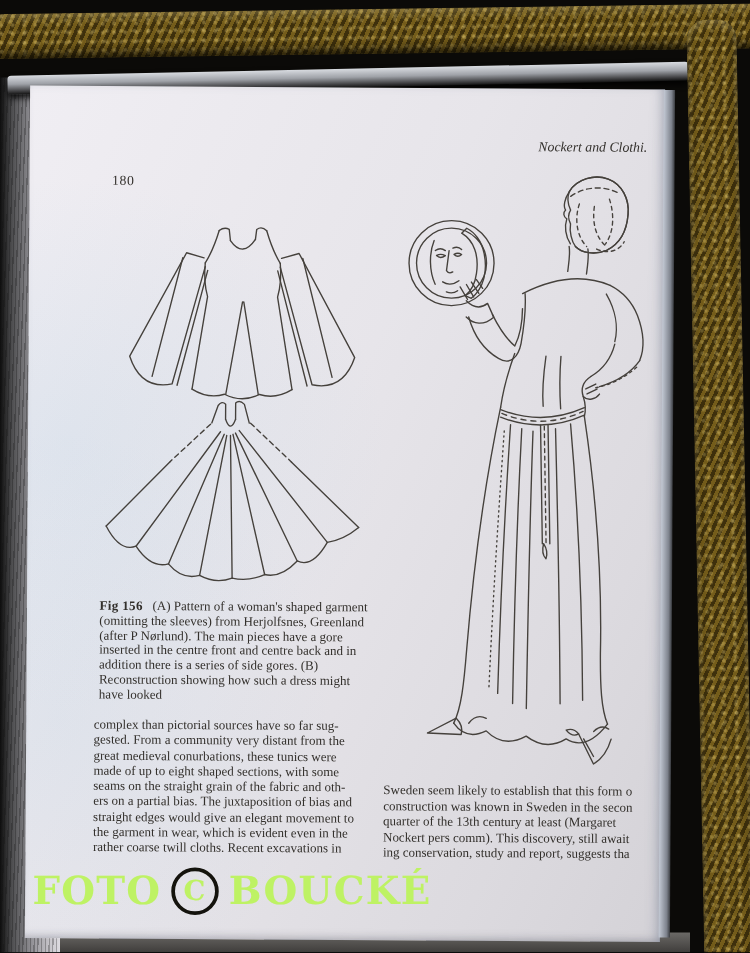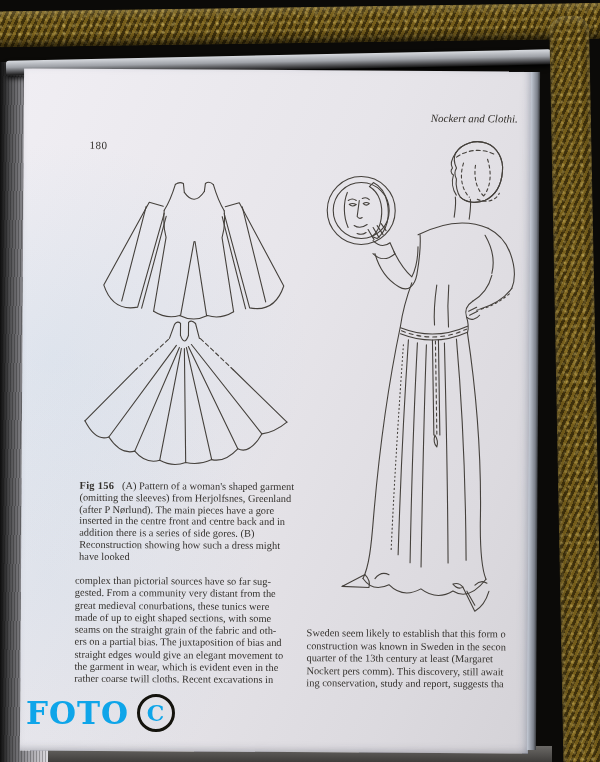--- a/index.html
+++ b/index.html
@@ -51,21 +51,21 @@
   #left-col{position:absolute;left:54px;top:506px;width:244px;font-size:10.4px;line-height:12.3px;}
   #right-col{position:absolute;left:286px;top:557px;width:240px;font-size:10.4px;line-height:12.6px;}
   
   .draw{position:absolute;}
   #pattern-a{left:68px;top:106px;}
   #pattern-b{left:54px;top:246px;}
   #woman{left:294px;top:64px;}
   svg path,svg circle{fill:none;stroke:#45413c;stroke-width:1.1;stroke-linecap:round;stroke-linejoin:round;}
   
   #watermark{position:absolute;left:26px;top:694px;z-index:8;display:flex;align-items:center;
-    font-family:"DejaVu Serif",serif;font-weight:700;font-size:31px;letter-spacing:1px;color:#0ea5e9;}
+    font-family:"DejaVu Serif",serif;font-weight:700;font-size:31px;letter-spacing:1px;color:#bef264;}
   #wm-circle{display:inline-flex;align-items:center;justify-content:center;width:32px;height:32px;
     border:3.5px solid #14130d;border-radius:50%;font-size:22px;margin:0 8px;}
   .z5{z-index:5}.z6{z-index:6}
 </style>
 </head>
 <body>
 
 <div id="photo">
 
   <div id="bottom-strip"></div>
@@ -202,15 +202,16 @@
 ing conservation, study and report, suggests tha</div>
   </div>
 
   <div id="fore-edge" class="z5"></div>
   <div id="gold-top" class="gold z6"></div>
   <div id="gold-right" class="gold z6"></div>
 
   <div id="watermark">
     <span>FOTO</span>
     <span id="wm-circle">C</span>
+    <span>BOUCKÉ</span>
   </div>
 
 </div>
 
 </body></html>

